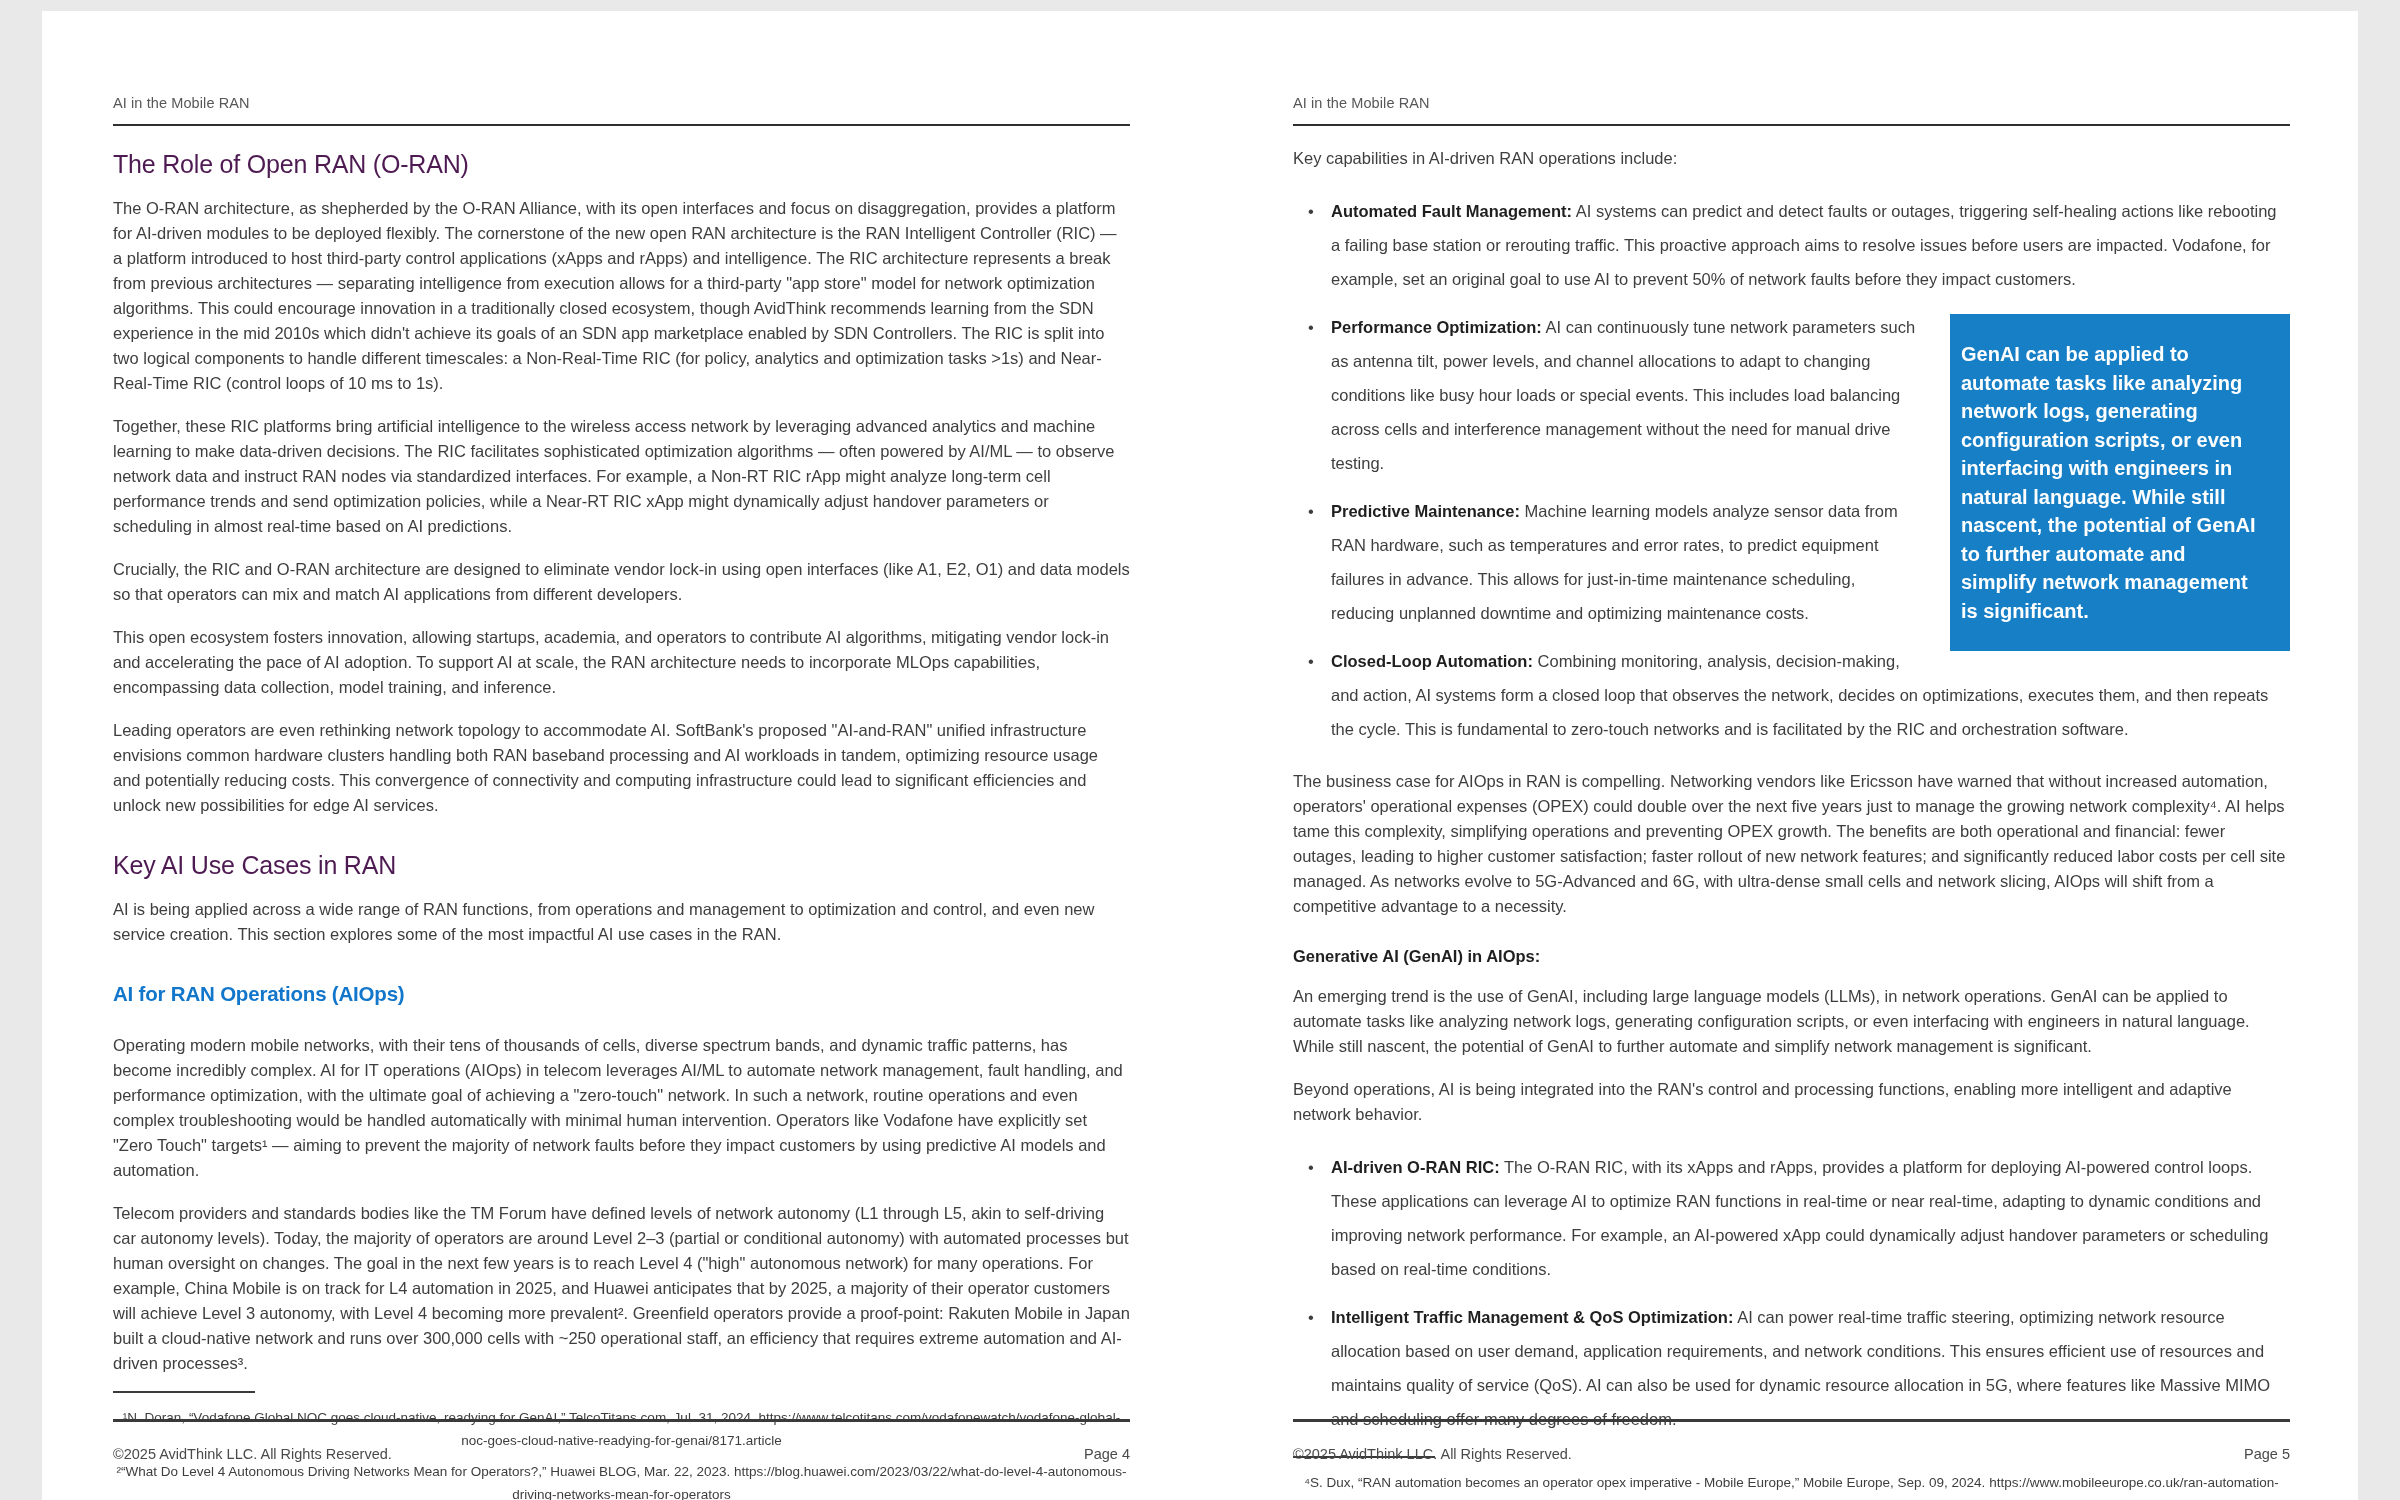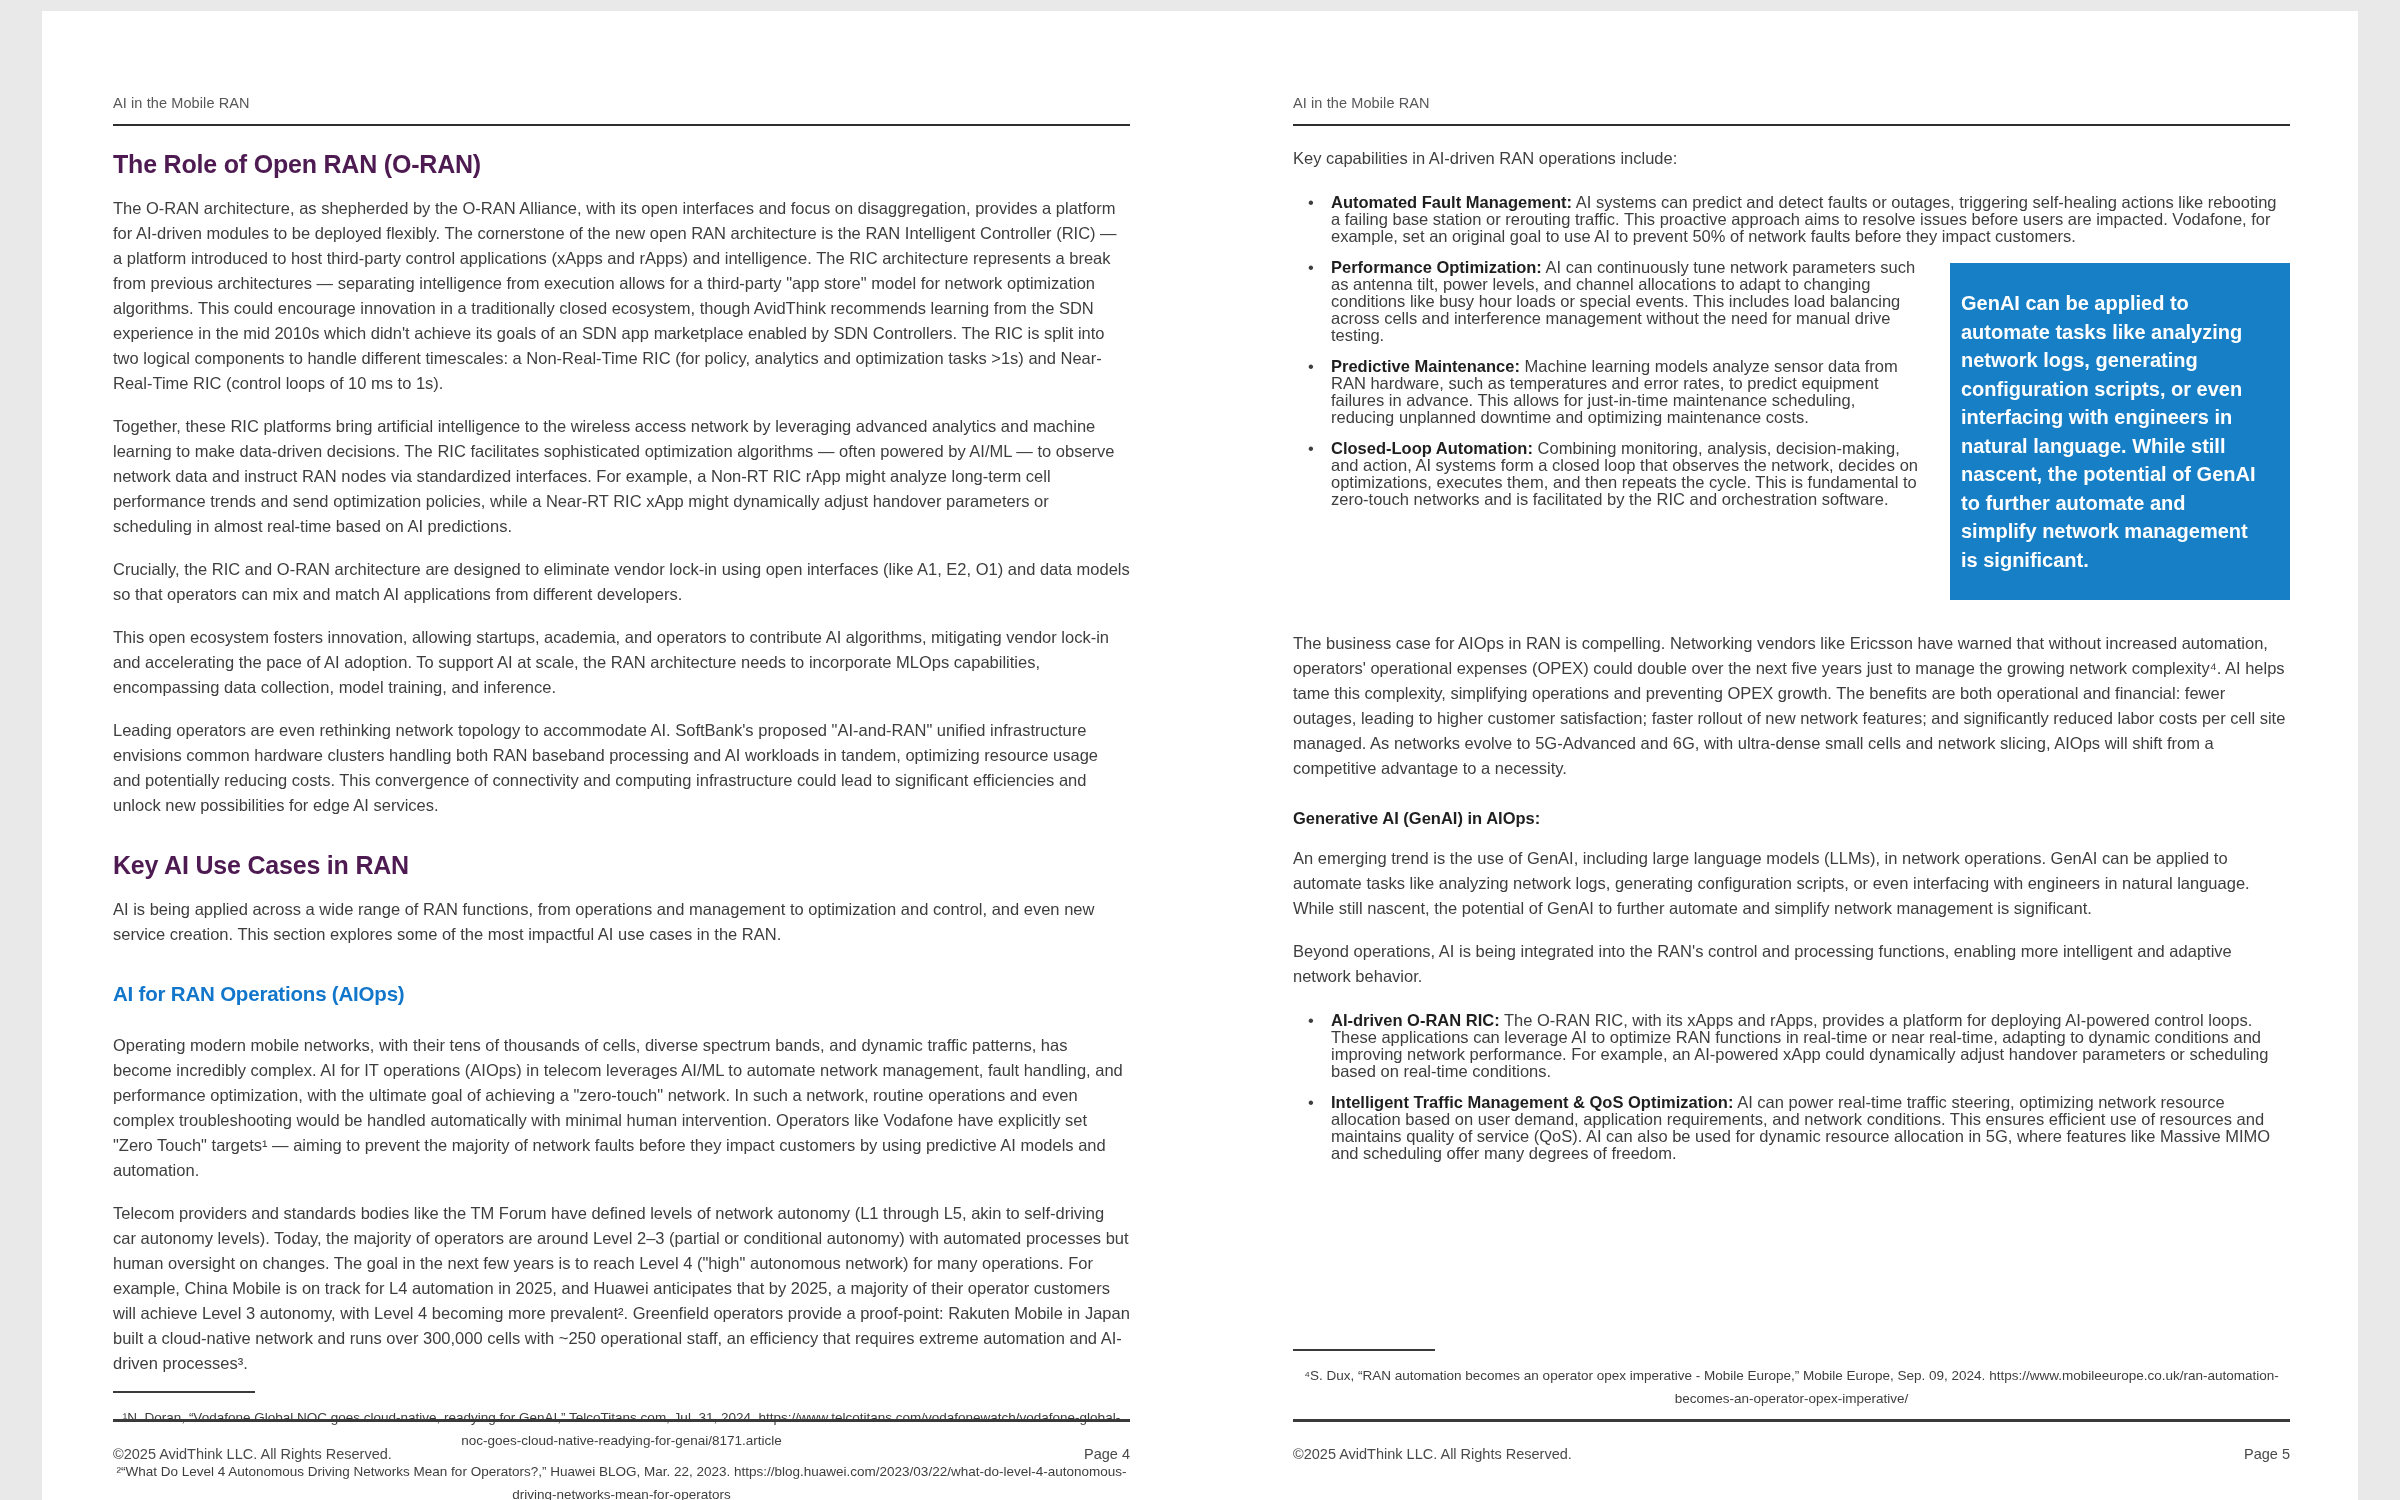--- a/index.html
+++ b/index.html
@@ -9,28 +9,28 @@
     -webkit-font-smoothing:antialiased;
   }
   .spread { position:absolute; left:42px; top:11px; width:2316px; height:1500px; background:#ffffff; }
   .page { position:absolute; top:0; height:1500px; }
   .page.left  { left:71px;  width:1017px; }
   .page.right { left:1251px; width:997px; }
   .page-body { position:absolute; top:84px; left:0; right:0; bottom:92px; display:flex; flex-direction:column; }
 
   .doc-header { font-size:14.5px; color:#57575a; letter-spacing:0.1px; padding-bottom:13px;
                 border-bottom:2px solid #2f2f2f; }
-  h1.section { font-size:25px; font-weight:bold; color:#4e1a52; margin:24px 0 8px 0; letter-spacing:-0.2px; }
+  h1.section { font-size:25px; font-weight:normal; color:#4e1a52; margin:24px 0 8px 0; letter-spacing:-0.2px; }
   h2.sub { font-size:20.5px; font-weight:bold; color:#1276cb; margin:26px 0 18px 0; letter-spacing:-0.2px; }
   p.body { font-size:16.5px; line-height:25px; color:#3e3e3e; margin:9px 0 9px 0; }
   .bold-line { font-size:16.5px; line-height:25px; font-weight:bold; color:#1f1f1f; margin:16px 0 6px 0; }
 
   .bullets { margin:2px 0 0 0; }
   .bullet { position:relative; padding-left:38px; margin:12px 0 14px 0;
-            font-size:16.5px; line-height:17px; color:#3e3e3e; }
+            font-size:16.5px; line-height:34px; color:#3e3e3e; }
   .bullet::before { content:"\2022"; position:absolute; left:15px; top:0; color:#3e3e3e; }
   .bullet .lead { font-weight:bold; color:#1f1f1f; }
 
   .callout { float:right; box-sizing:border-box; width:340px; background:#177fc6; color:#ffffff;
              font-weight:bold; font-size:20px; line-height:28.5px; padding:26px 26px 26px 11px;
              margin:4px 0 22px 28px; }
 
   .footnotes { margin-top:auto; padding-top:6px; }
   .fn-sep { width:142px; border-top:2px solid #3a3a3a; margin:0 0 14px 0; }
   .fn { font-size:13.5px; line-height:22.5px; color:#3e3e3e; margin:9px 0; word-break:break-word;text-align:center; }

